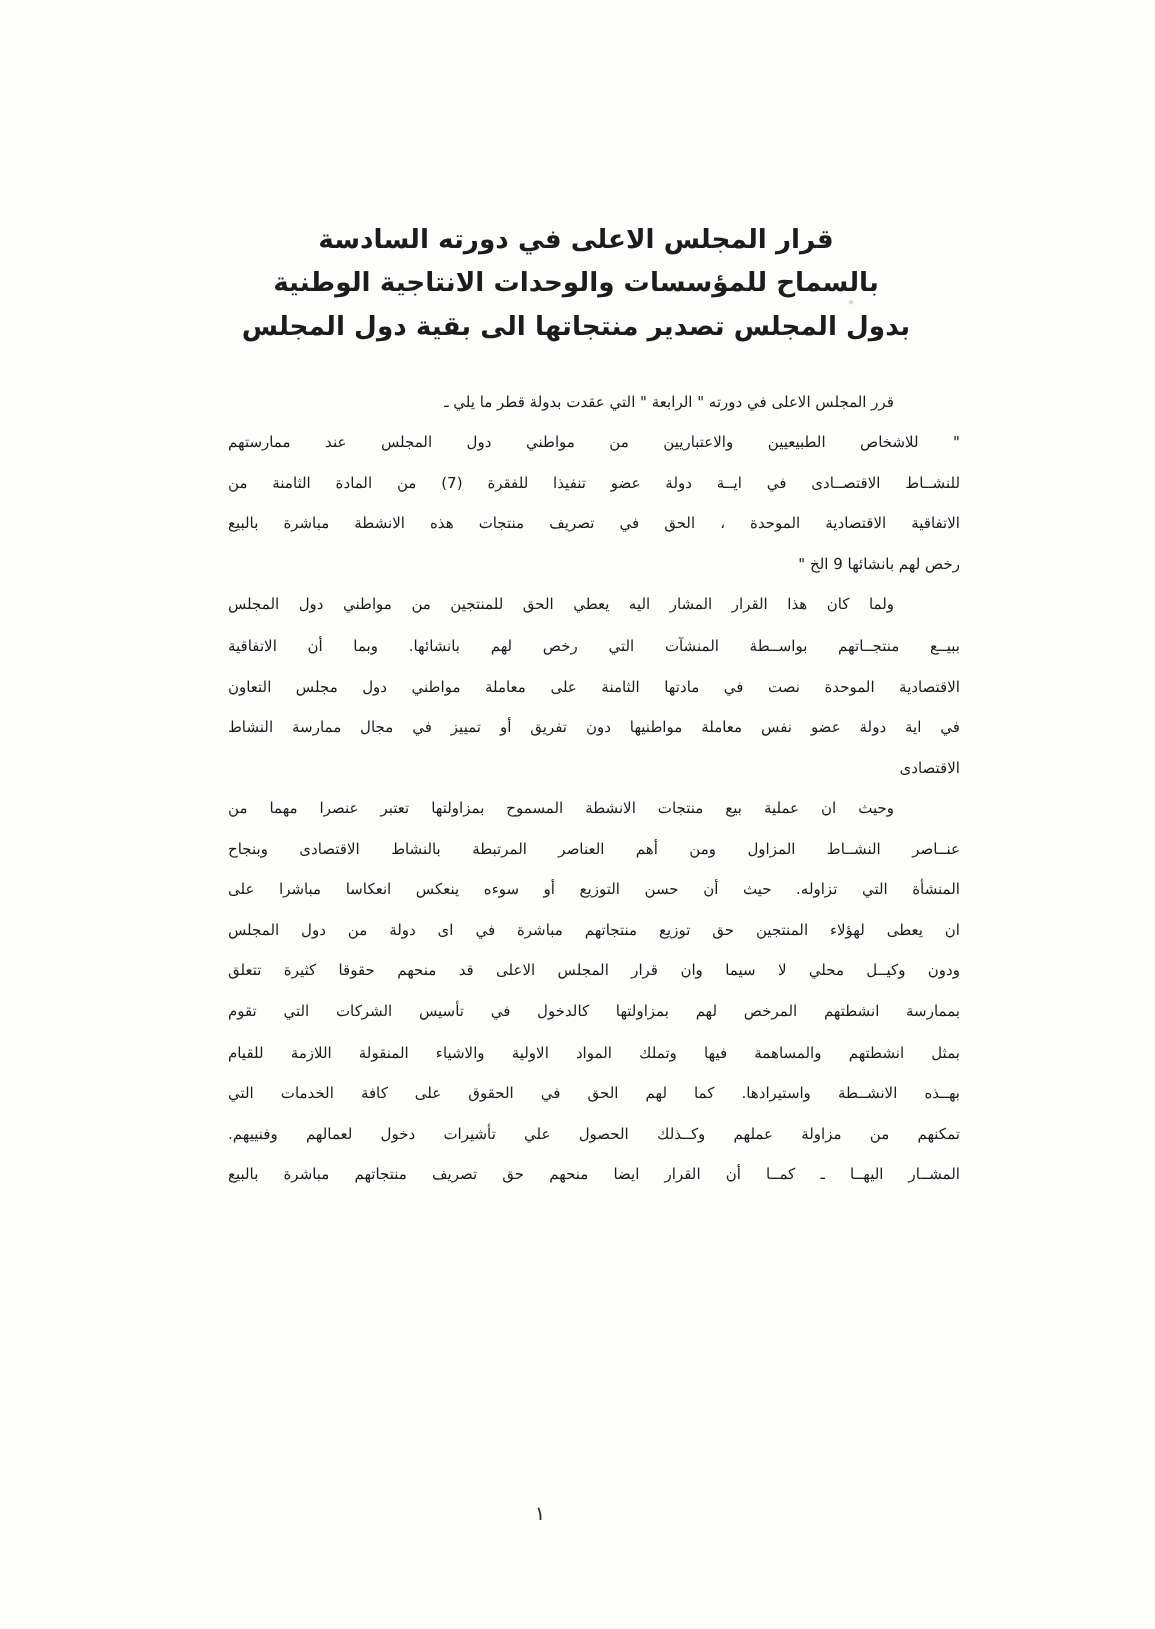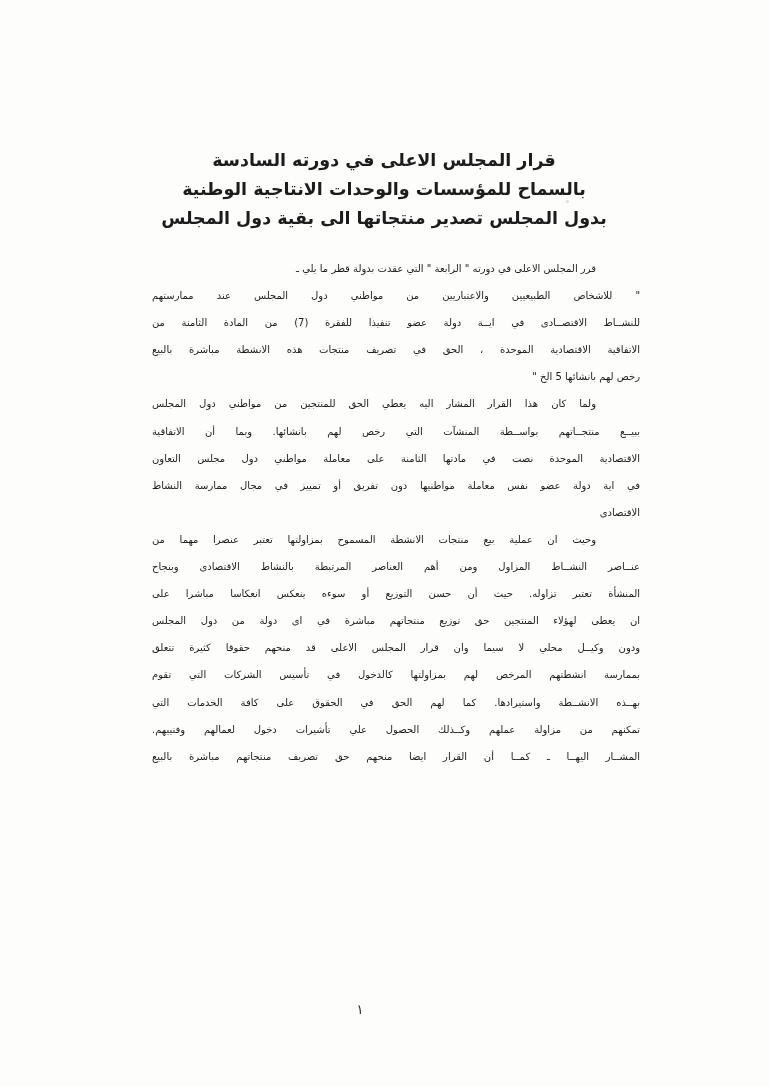--- a/index.html
+++ b/index.html
@@ -84,38 +84,39 @@
       <div>بالسماح للمؤسسات والوحدات الانتاجية الوطنية</div>
       <div>بدول المجلس تصدير منتجاتها الى بقية دول المجلس</div>
     </h1>
 
     <div class="body-text">
       <div class="para">
         <div class="line indent noj">قرر المجلس الاعلى في دورته " الرابعة " التي عقدت بدولة قطر ما يلي ـ</div>
         <div class="line">" للاشخاص الطبيعيين والاعتباريين من مواطني دول المجلس عند ممارستهم</div>
         <div class="line">للنشــاط الاقتصــادى في ايــة دولة عضو تنفيذا للفقرة (7) من المادة الثامنة من</div>
         <div class="line">الاتفاقية الاقتصادية الموحدة ، الحق في تصريف منتجات هذه الانشطة مباشرة بالبيع</div>
-        <div class="line noj">رخص لهم بانشائها 5 الخ "</div>
+        <div class="line noj">رخص لهم بانشائها 9 الخ "</div>
       </div>
 
       <div class="para">
         <div class="line indent">ولما كان هذا القرار المشار اليه يعطي الحق للمنتجين من مواطني دول المجلس</div>
         <div class="line">ببيــع منتجــاتهم بواســطة المنشآت التي رخص لهم بانشائها. وبما أن الاتفاقية</div>
         <div class="line">الاقتصادية الموحدة نصت في مادتها الثامنة على معاملة مواطني دول مجلس التعاون</div>
         <div class="line">في اية دولة عضو نفس معاملة مواطنيها دون تفريق أو تمييز في مجال ممارسة النشاط</div>
         <div class="line noj">الاقتصادى</div>
       </div>
 
       <div class="para">
         <div class="line indent">وحيث ان عملية بيع منتجات الانشطة المسموح بمزاولتها تعتبر عنصرا مهما من</div>
         <div class="line">عنــاصر النشــاط المزاول ومن أهم العناصر المرتبطة بالنشاط الاقتصادى وبنجاح</div>
-        <div class="line">المنشأة تعتبر تزاوله. حيث أن حسن التوزيع أو سوءه ينعكس انعكاسا مباشرا على</div>
+        <div class="line">المنشأة التي تزاوله. حيث أن حسن التوزيع أو سوءه ينعكس انعكاسا مباشرا على</div>
         <div class="line">ان يعطى لهؤلاء المنتجين حق توزيع منتجاتهم مباشرة في اى دولة من دول المجلس</div>
         <div class="line">ودون وكيــل محلي لا سيما وان قرار المجلس الاعلى قد منحهم حقوقا كثيرة تتعلق</div>
         <div class="line">بممارسة انشطتهم المرخص لهم بمزاولتها كالدخول في تأسيس الشركات التي تقوم</div>
+        <div class="line">بمثل انشطتهم والمساهمة فيها وتملك المواد الاولية والاشياء المنقولة اللازمة للقيام</div>
         <div class="line">بهــذه الانشــطة واستيرادها. كما لهم الحق في الحقوق على كافة الخدمات التي</div>
         <div class="line">تمكنهم من مزاولة عملهم وكــذلك الحصول علي تأشيرات دخول لعمالهم وفنييهم.</div>
         <div class="line">المشــار اليهــا ـ كمــا أن القرار ايضا منحهم حق تصريف منتجاتهم مباشرة بالبيع</div>
       </div>
     </div>
   </div>
 
   <div class="pageno">١</div>
 </div>
 

